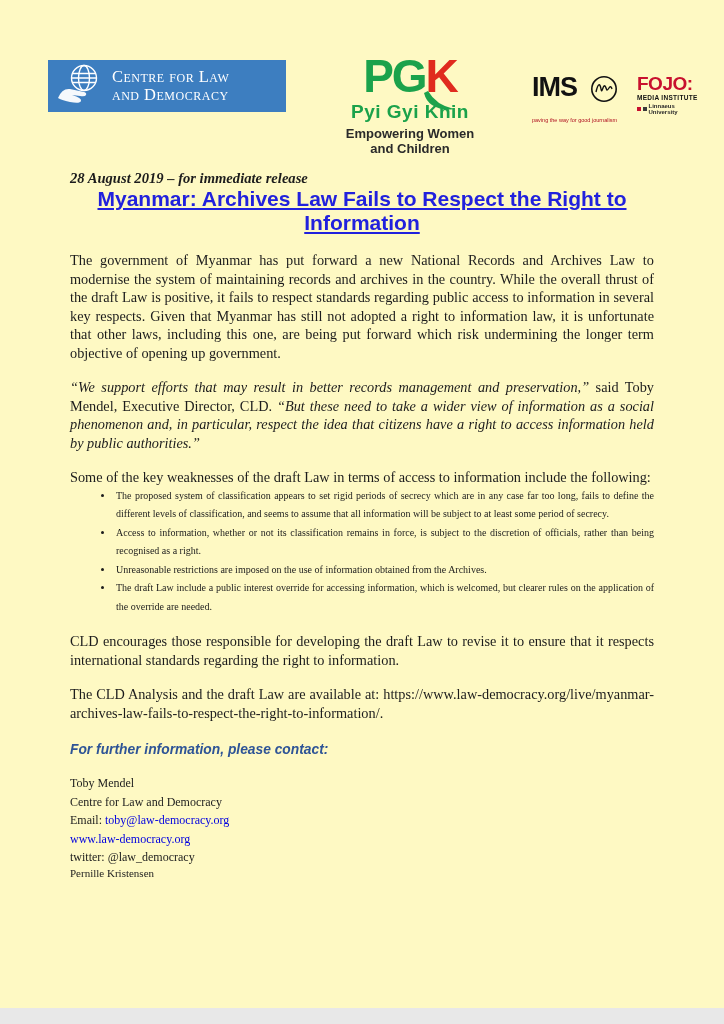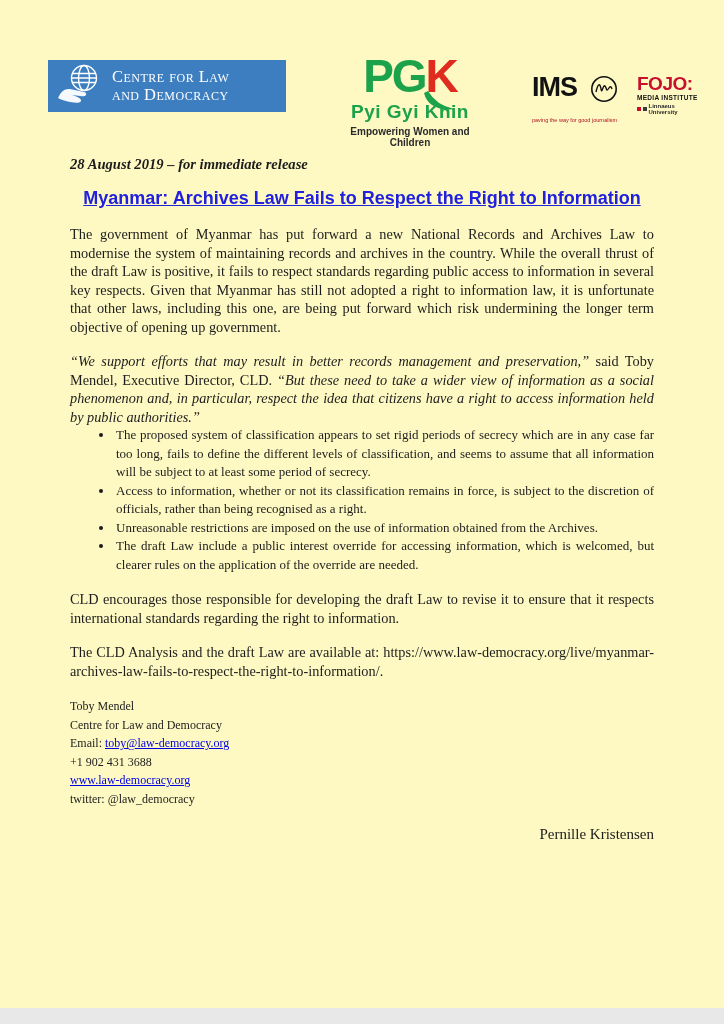--- a/index.html
+++ b/index.html
@@ -36,21 +36,21 @@
   .pgk-logo {
     position: absolute; left: 336px; top: 56px;
     width: 148px; text-align: center;
     font-family: "Liberation Sans", sans-serif;
   }
   .pgk-acronym { font-size: 46px; font-weight: bold; line-height: 0.9; letter-spacing: -2px; }
   .pgk-acronym .g { color: #1ba24b; }
   .pgk-acronym .r { color: #e02b1f; }
   .pgk-swoosh { display: block; margin: -6px auto 0 auto; }
   .pgk-name { color: #1ba24b; font-size: 19px; font-weight: bold; margin-top: -16px; letter-spacing: 0.5px; }
-  .pgk-tagline { color: #2a2a2a; font-size: 10px; font-weight: bold; margin-top: 3px; }
+  .pgk-tagline { color: #2a2a2a; font-size: 13px; font-weight: bold; margin-top: 3px; }
 
   .ims-fojo {
     position: absolute; left: 532px; top: 74px;
     width: 170px;
     font-family: "Liberation Sans", sans-serif;
   }
   .ims-row { display: flex; align-items: flex-start; gap: 13px; justify-content: flex-end; }
   .ims-word { font-size: 27px; font-weight: 900; color: #121212; letter-spacing: -1px; line-height: 1; }
   .ims-circle { margin-top: 1px; }
   .fojo-block { margin-left: 6px; }
@@ -58,55 +58,54 @@
   .fojo-sub { color: #121212; font-size: 6.5px; font-weight: bold; letter-spacing: 0.3px; margin-top: 1px; }
   .linnaeus { display: flex; align-items: center; gap: 1px; margin-top: 2px; font-size: 6px; font-weight: bold; color: #2a2a2a; }
   .sq { display: inline-block; width: 4px; height: 4px; margin-right: 1px; }
   .sq.red { background: #c8102e; }
   .sq.dark { background: #3a3a3a; }
   .ims-tagline { color: #b01020; font-size: 5.5px; margin-top: 2px; white-space: nowrap; }
 
   
   .doc { padding: 0 70px; }
   .dateline {
-    margin-top: 4px;
+    margin-top: 18px;
     font-weight: bold; font-style: italic;
     font-size: 14.6px;
   }
   .title {
-    margin-top: 15px;
     text-align: center;
     font-family: "Liberation Sans", sans-serif;
-    font-size: 18px; font-weight: bold;
+    font-size: 21px; font-weight: bold;
     color: #2121dd;
   }
   .title .t { text-decoration: underline; }
   p.body {
     margin-top: 16px;
     font-size: 14.3px; line-height: 18.5px;
     text-align: justify;
   }
   .quote .q { font-style: italic; }
   ul.weaknesses {
     margin: 0 0 0 0;
     padding-left: 44px;
-    font-size: 13px; line-height: 18.5px;
+    font-size: 10px; line-height: 18.5px;
     text-align: justify;
   }
   ul.weaknesses li { padding-left: 2px; }
   .contact-heading {
     margin-top: 20px;
     font-family: "Liberation Sans", sans-serif;
     font-size: 13.8px; font-weight: bold; font-style: italic;
     color: #2e5496;
   }
   .contact-block { margin-top: 17px; font-size: 12px; line-height: 18.5px; }
   .contact-block p { margin: 0; }
-  a.link { color: #0000e0; text-decoration: underline; cursor: pointer; text-align: center; }
-  .second-contact { margin-top: 18px; font-size: 15px; text-align: right; }
+  a.link { color: #0000e0; cursor: pointer; text-align: center; }
+  .second-contact { font-size: 11px; }
 </style>
 </head>
 <body>
 
 <div class="page">
 
   <header class="logo-header">
 
     <div class="cld-logo">
       <span>
@@ -161,38 +160,39 @@
   <main class="doc">
 
     <p class="dateline">28 August 2019 – for immediate release</p>
 
     <h1 class="title"><span class="t">Myanmar: Archives Law Fails to Respect the Right to Information</span></h1>
 
     <p class="body">The government of Myanmar has put forward a new National Records and Archives Law to modernise the system of maintaining records and archives in the country. While the overall thrust of the draft Law is positive, it fails to respect standards regarding public access to information in several key respects. Given that Myanmar has still not adopted a right to information law, it is unfortunate that other laws, including this one, are being put forward which risk undermining the longer term objective of opening up government.</p>
 
     <p class="body quote"><span class="q">“We support efforts that may result in better records management and preservation,”</span><span> said Toby Mendel, Executive Director, CLD. </span><span class="q">“But these need to take a wider view of information as a social phenomenon and, in particular, respect the idea that citizens have a right to access information held by public authorities.”</span></p>
 
+    <p class="body">Some of the key weaknesses of the draft Law in terms of access to information include the following:</p>
 
     <ul class="weaknesses">
       <li>The proposed system of classification appears to set rigid periods of secrecy which are in any case far too long, fails to define the different levels of classification, and seems to assume that all information will be subject to at least some period of secrecy.</li>
       <li>Access to information, whether or not its classification remains in force, is subject to the discretion of officials, rather than being recognised as a right.</li>
       <li>Unreasonable restrictions are imposed on the use of information obtained from the Archives.</li>
       <li>The draft Law include a public interest override for accessing information, which is welcomed, but clearer rules on the application of the override are needed.</li>
     </ul>
 
     <p class="body">CLD encourages those responsible for developing the draft Law to revise it to ensure that it respects international standards regarding the right to information.</p>
 
     <p class="body"><span>The CLD Analysis and the draft Law are available at: </span><span>https://www.law-democracy.org/live/myanmar-archives-law-fails-to-respect-the-right-to-information/</span><span>.</span></p>
 
+    <p class="contact-heading">For further information, please contact:</p>
 
     <div class="contact-block">
       <p>Toby Mendel</p>
       <p>Centre for Law and Democracy</p>
       <p><span>Email: </span><a class="link">toby@law-democracy.org</a></p>
-      <p>+1 902 431 3688</p>
       <p><a class="link">www.law-democracy.org</a></p>
       <p>twitter: @law_democracy</p>
     </div>
 
     <p class="second-contact">Pernille Kristensen</p>
 
   </main>
 
 </div>
 

